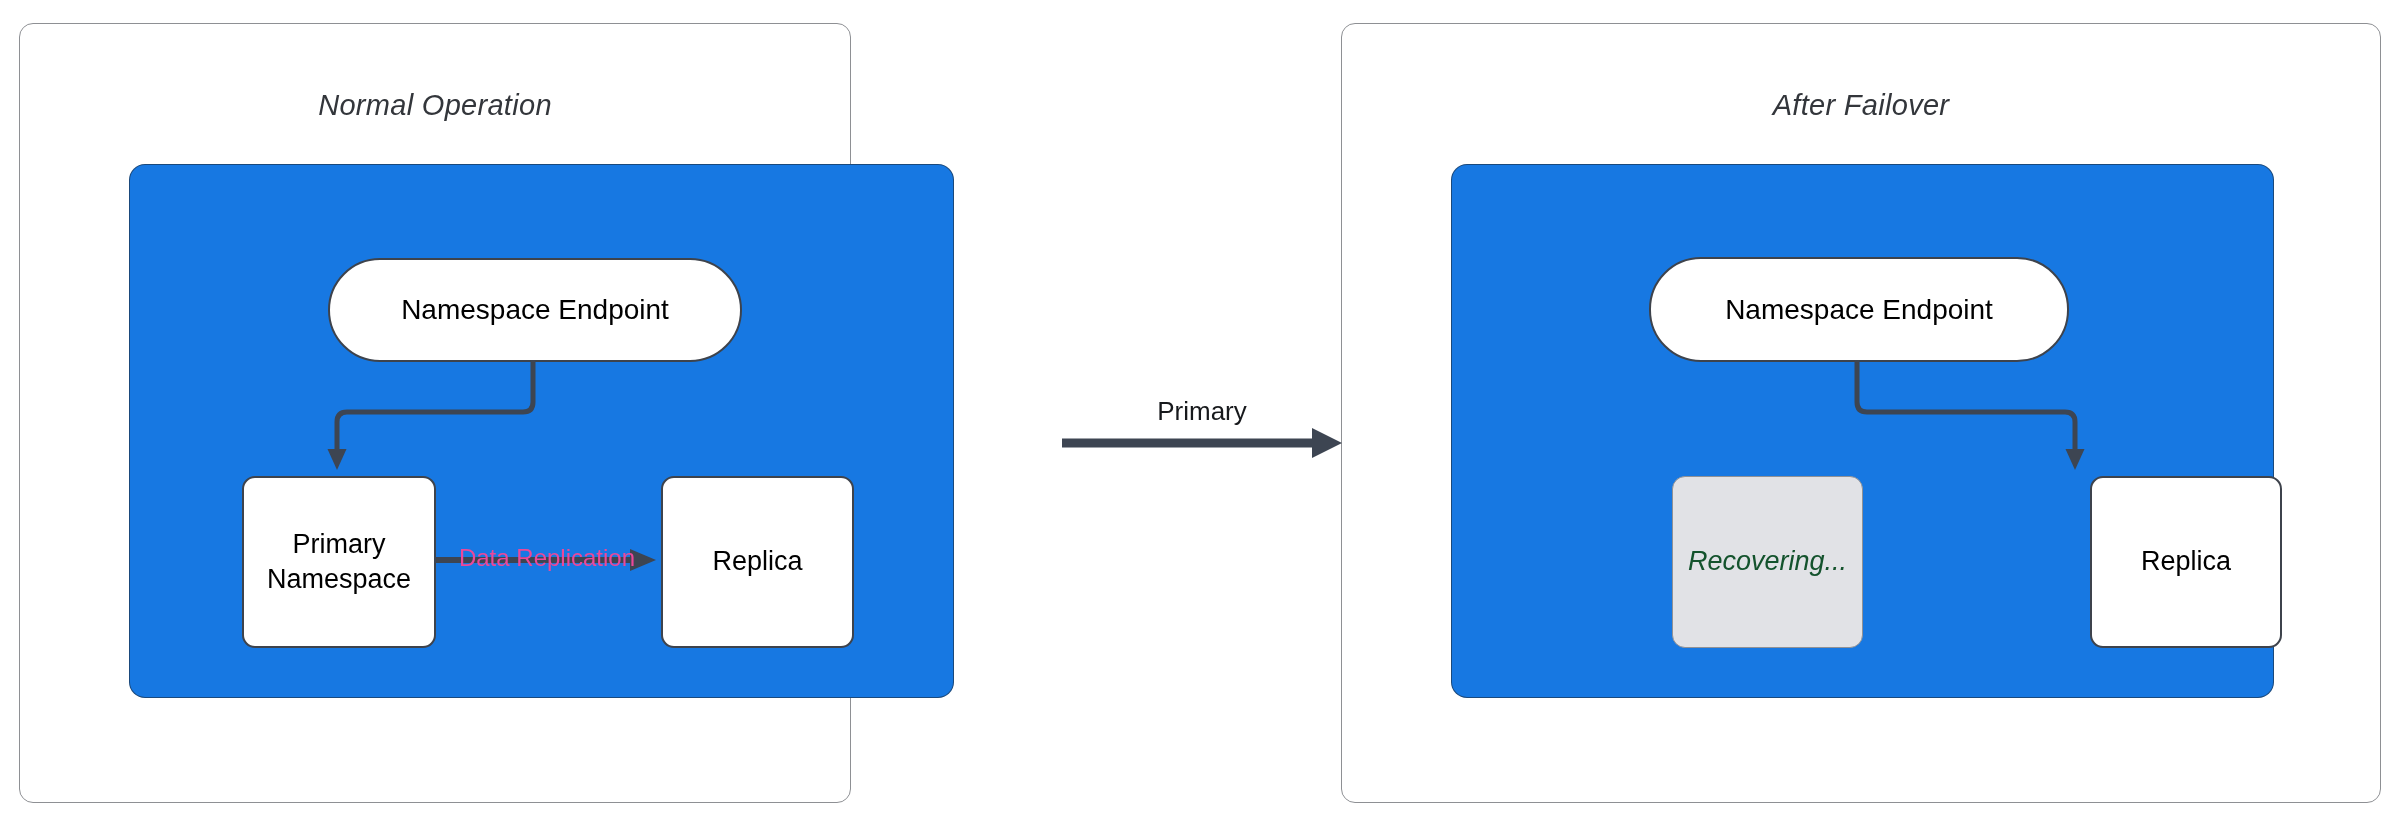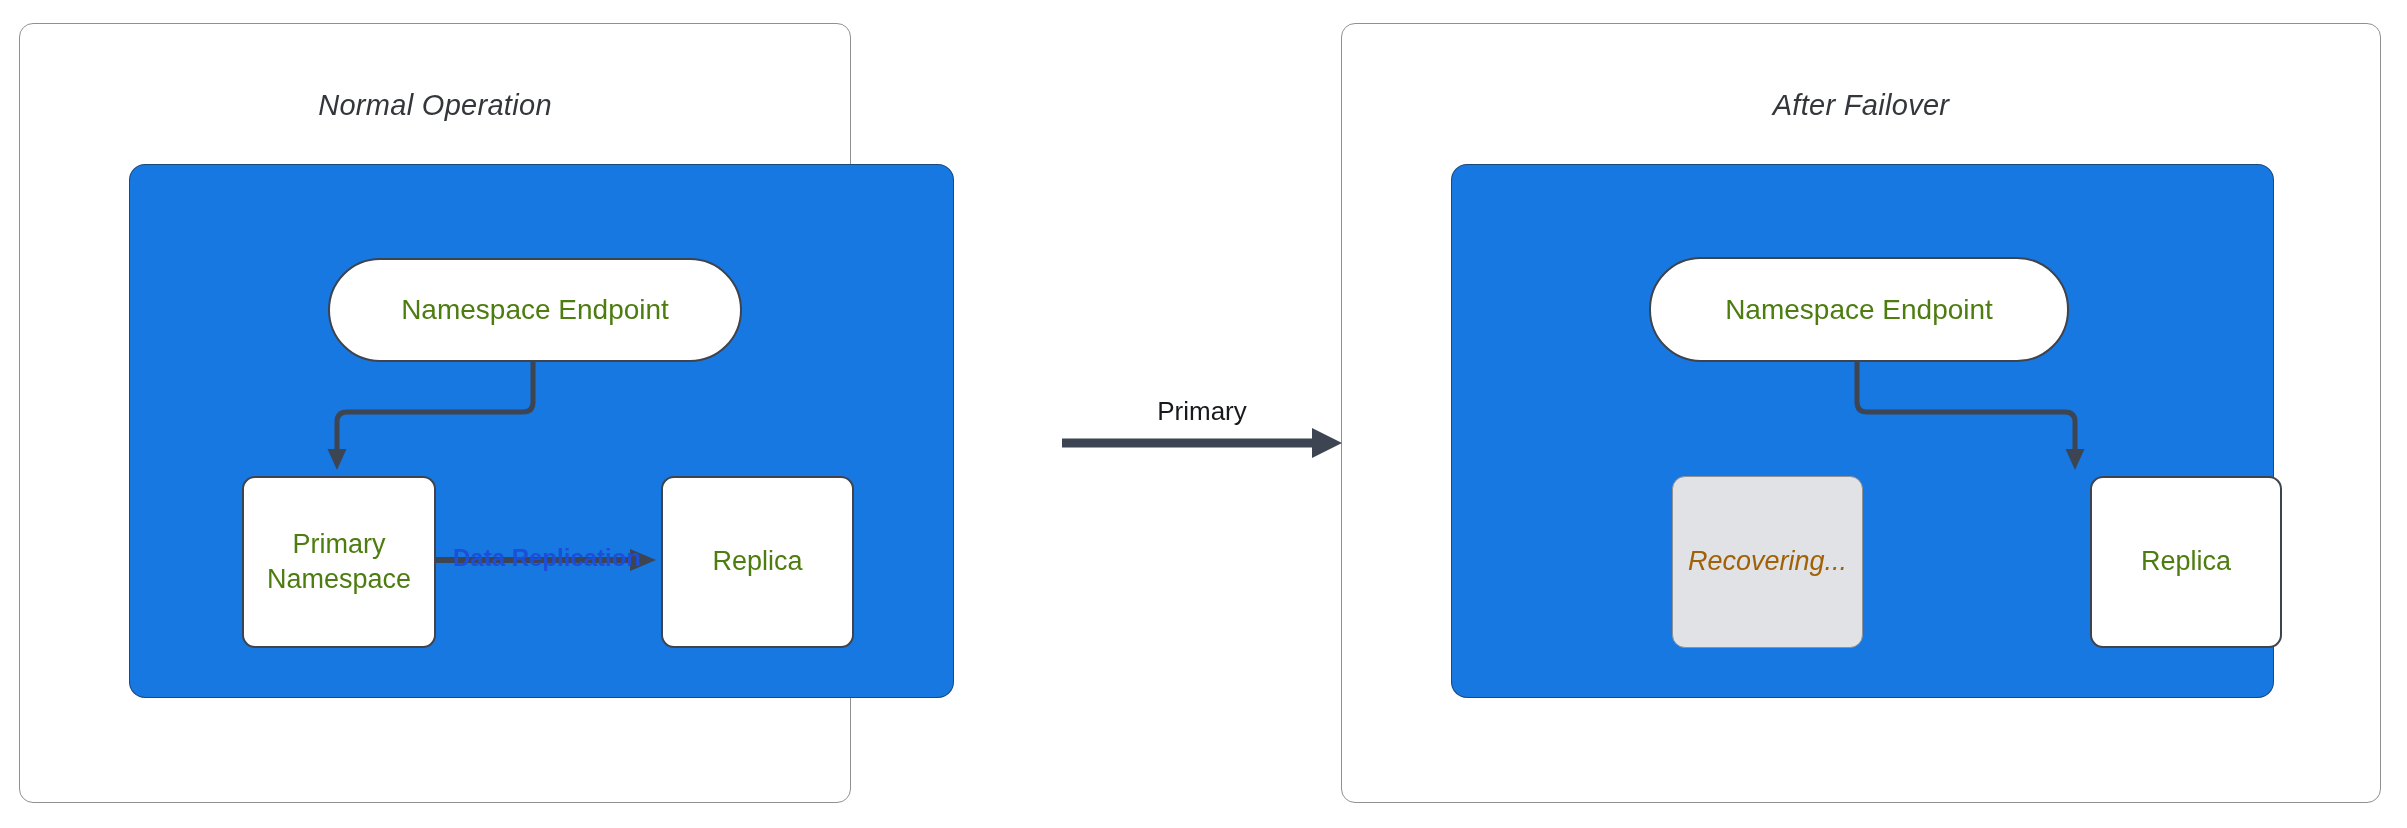--- a/index.html
+++ b/index.html
@@ -57,21 +57,21 @@
   
   .node {
     position: absolute;
     background: #ffffff;
     border: 2.5px solid #3e434c;
     box-sizing: border-box;
     display: flex;
     align-items: center;
     justify-content: center;
     text-align: center;
-    color: #4d7c0f;
+    color: #000000;
   }
   .pill {
     border-radius: 52px;
     font-size: 28px;
   }
   .panel.left  .pill { left: 198px; top: 93px;  width: 414px; height: 104px; }
   .panel.right .pill { left: 197px; top: 92px;  width: 420px; height: 105px; }
 
   .rect {
     border-radius: 13px;
@@ -80,21 +80,21 @@
     padding: 6px;
   }
   .panel.left  .rect.primary  { left: 112px; top: 311px; width: 194px; height: 172px; }
   .panel.left  .rect.replica  { left: 531px; top: 311px; width: 193px; height: 172px; }
   .panel.right .rect.replica  { left: 638px; top: 311px; width: 192px; height: 172px; }
 
   .rect.recovering {
     left: 220px; top: 311px; width: 191px; height: 172px;
     background: #e1e2e6;
     border: 1.5px solid #8f9196;
-    color: #a16207;
+    color: #14532d;
     font-style: italic;
   }
 
   
   svg.overlay {
     position: absolute;
     left: 0; top: 0;
     width: 2407px;
     height: 828px;
     z-index: 2;
@@ -104,22 +104,22 @@
   
   .edge-label {
     position: absolute;
     z-index: 3;
     text-align: center;
     pointer-events: none;
   }
   .edge-label.replication {
     left: 434px; top: 544px; width: 226px;
     font-size: 24px;
-    font-weight: 700;
-    color: #1d4ed8;
+    font-weight: 400;
+    color: #ec4899;
   }
   .edge-label.failover {
     left: 1082px; top: 396px; width: 240px;
     font-size: 26px;
     color: #17191c;
   }
 </style>
 </head>
 <body>
 

